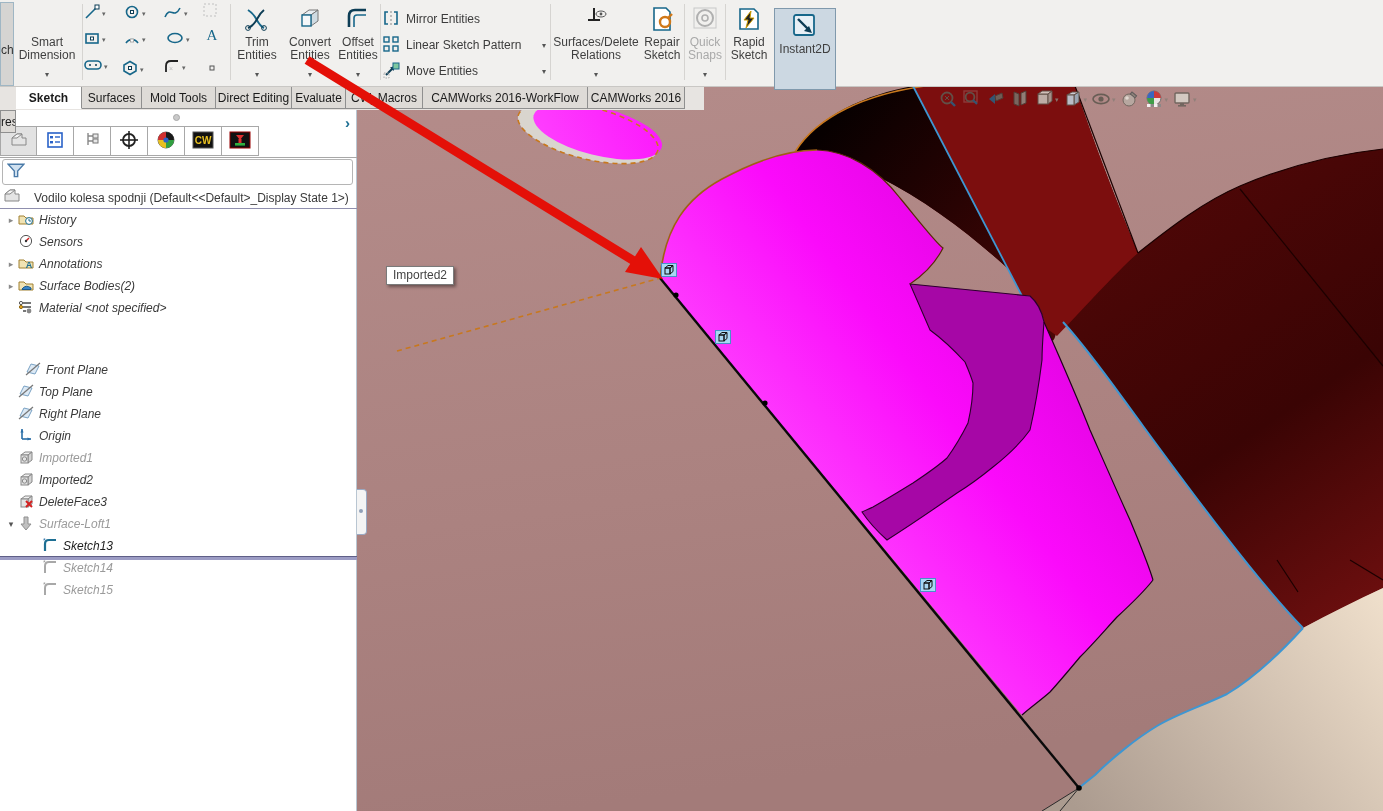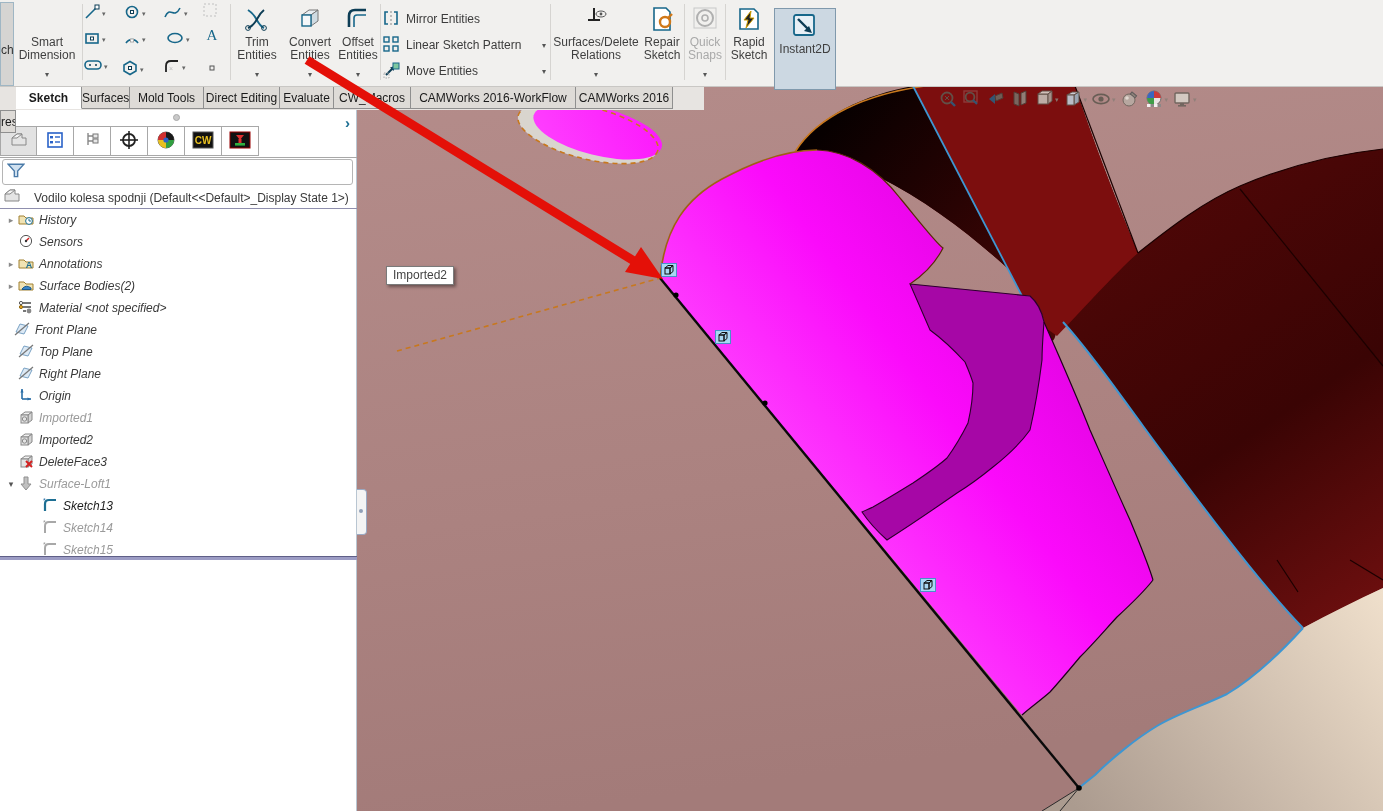--- a/index.html
+++ b/index.html
@@ -483,21 +483,21 @@
             <polygon points="22,22 14,20 19,15" fill="#0d3d55"></polygon>
           </svg>
         </span>
         <span class="lb">Instant2D</span>
       </div>
     </div>
 
 <div class="tabstrip" id="tabstrip">
       <div class="tab" style="width: 16px;">res</div>
       <div class="tab active" style="width: 66px;">Sketch</div>
-      <div class="tab" style="width: 48px;">Surfaces</div>
+      <div class="tab" style="width: 60px;">Surfaces</div>
       <div class="tab" style="width: 74px;">Mold Tools</div>
       <div class="tab" style="width: 76px;">Direct Editing</div>
       <div class="tab" style="width: 54px;">Evaluate</div>
       <div class="tab" style="width: 77px;">CW_Macros</div>
       <div class="tab" style="width: 165px;">CAMWorks 2016-WorkFlow</div>
       <div class="tab" style="width: 97px;">CAMWorks 2016</div>
     </div>
 
 <div class="panel">
   <div class="grip-dot"></div>
@@ -612,21 +612,21 @@
           <span><svg width="16" height="16" viewBox="0 0 16 16">
               <line x1="5" y1="4" x2="13" y2="4" stroke="#555" stroke-width="1.6"></line>
               <line x1="5" y1="8" x2="13" y2="8" stroke="#555" stroke-width="1.6"></line>
               <circle cx="3" cy="4" r="1.6" fill="#fff" stroke="#555"></circle>
               <circle cx="3" cy="8" r="1.6" fill="#e8a820" stroke="#946a10"></circle>
               <circle cx="11" cy="12" r="2.4" fill="#888"></circle>
               <line x1="5" y1="12" x2="8" y2="12" stroke="#555" stroke-width="1.6"></line>
             </svg></span>
           <span class="lbl">Material &lt;not specified&gt;</span>
         </div>
-        <div class="trow" style="padding-left: 0;">
+        <div class="trow" style="padding-left: 11px; margin-top: 40px;">
           <span class="arr"></span>
           <span><svg width="16" height="16" viewBox="0 0 16 16">
               <polygon points="2,11 6,3 14,5 10,13" fill="#dce9f5" stroke="#7aa2c4"></polygon>
               <line x1="1" y1="14" x2="15" y2="2" stroke="#777" stroke-width="1.2"></line>
             </svg></span>
           <span class="lbl">Front Plane</span>
         </div>
         <div class="trow" style="padding-left: 4px;">
           <span class="arr"></span>
           <span><svg width="16" height="16" viewBox="0 0 16 16">

